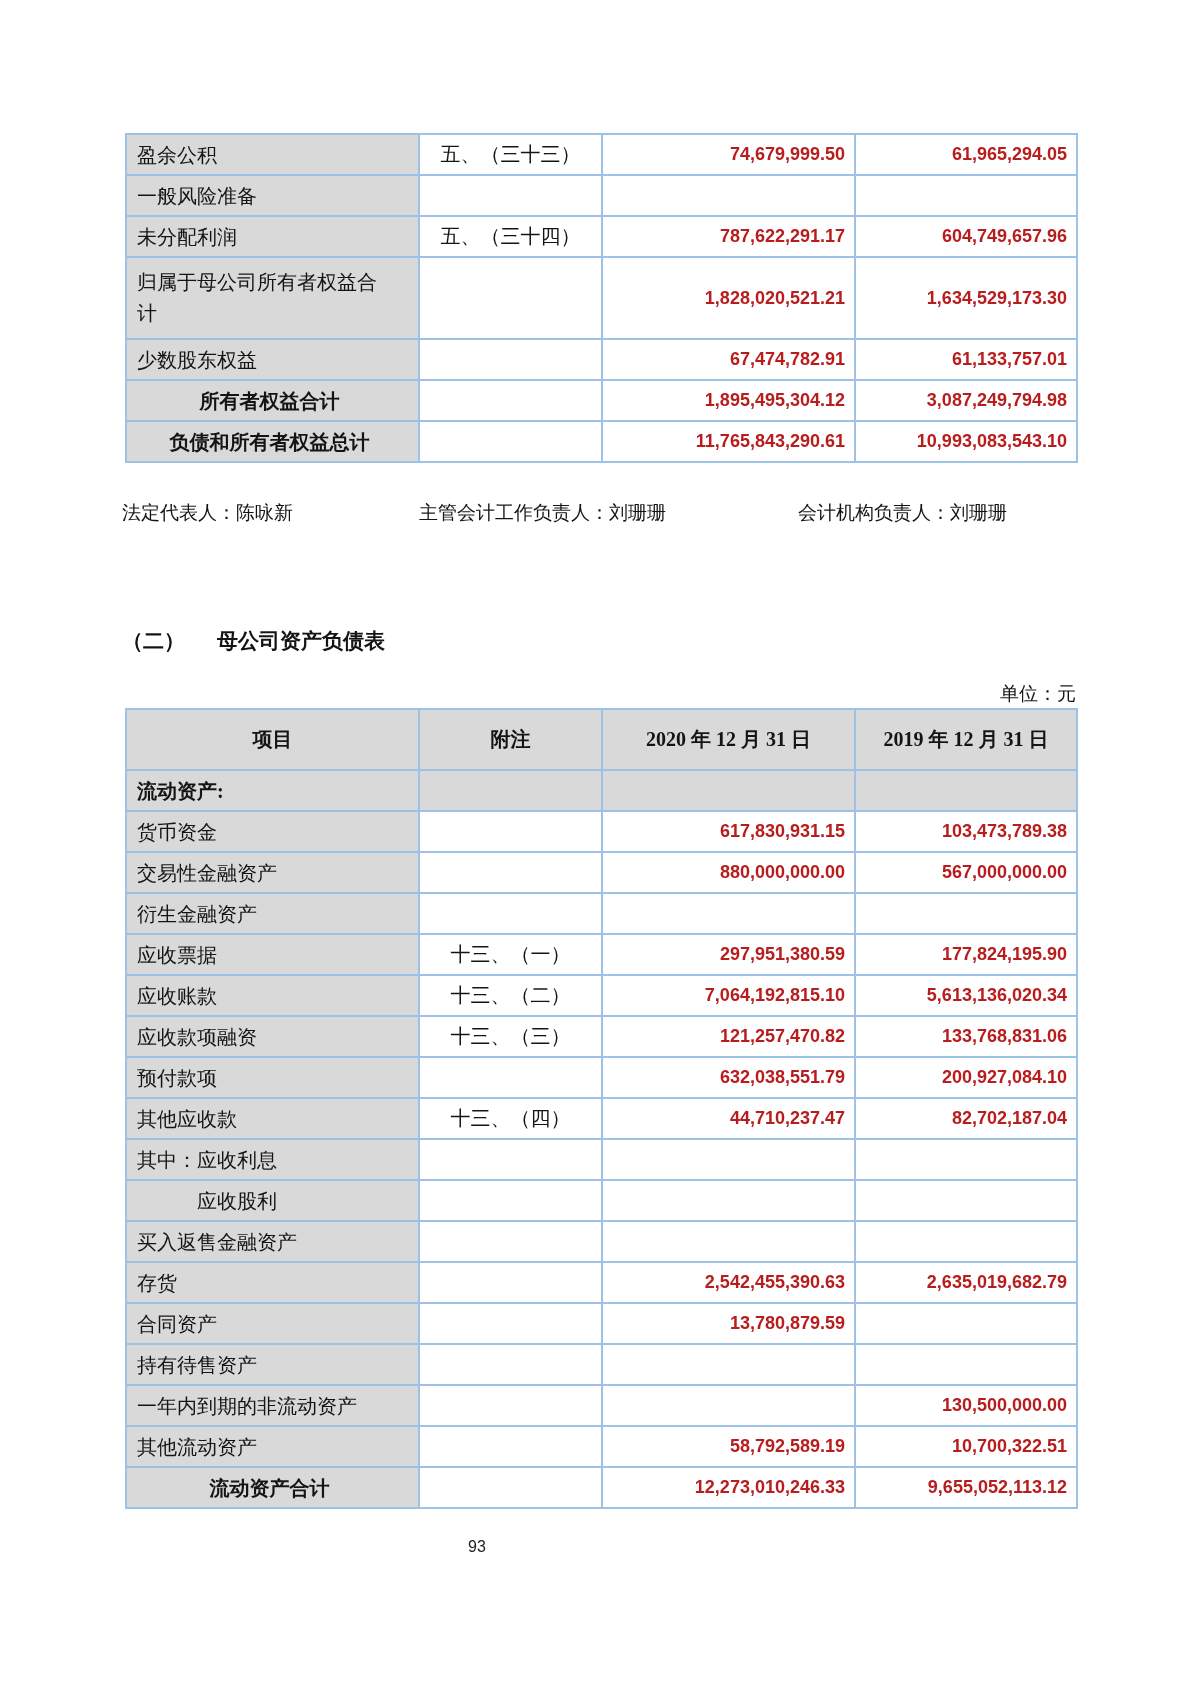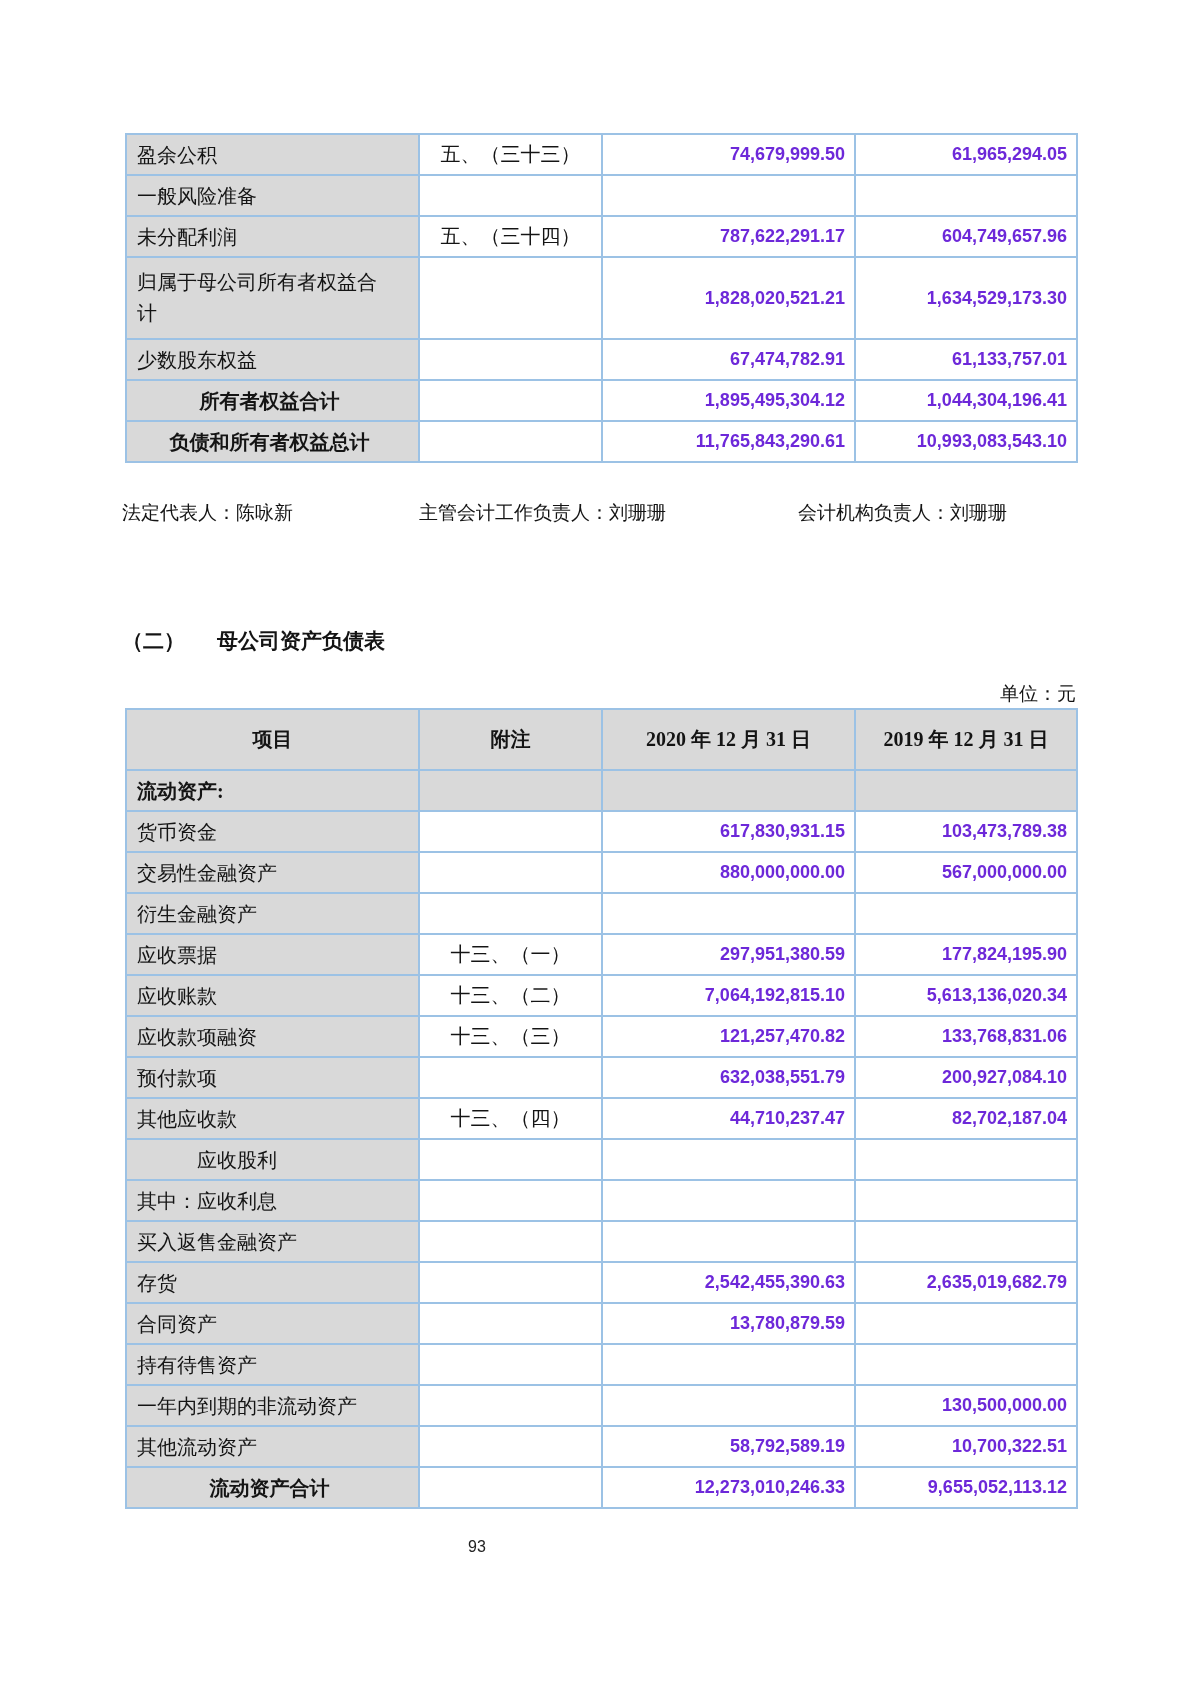--- a/index.html
+++ b/index.html
@@ -50,21 +50,21 @@
     font-size:20px;
     text-align:center;
     vertical-align:middle;
     padding:2px 4px;
   }
   .cell-num {
     background:#ffffff;
     font-family:"Liberation Sans","DejaVu Sans",sans-serif;
     font-weight:600;
     font-size:18px;
-    color:#6d28d9;
+    color:#b91c1c;
     text-align:right;
     vertical-align:middle;
     padding:2px 9px 2px 4px;
   }
   tr.row-total .cell-item { font-weight:700; text-align:center; padding-left:4px; padding-right:10px; }
   tr.row-section .cell-item { font-weight:700;margin-left:28px; }
   tr.row-section .cell-note,
   tr.row-section .cell-num { background:#d9d9d9; }
 
   .wrap-narrow { display:inline-block; max-width:252px; line-height:1.55; }
@@ -132,21 +132,21 @@
         <tr>
           <td class="cell-item"><span>少数股东权益</span></td>
           <td class="cell-note"></td>
           <td class="cell-num">67,474,782.91</td>
           <td class="cell-num">61,133,757.01</td>
         </tr>
         <tr class="row-total">
           <td class="cell-item"><span>所有者权益合计</span></td>
           <td class="cell-note"></td>
           <td class="cell-num">1,895,495,304.12</td>
-          <td class="cell-num">1,044,304,196.41</td>
+          <td class="cell-num">3,087,249,794.98</td>
         </tr>
         <tr class="row-total">
           <td class="cell-item"><span>负债和所有者权益总计</span></td>
           <td class="cell-note"></td>
           <td class="cell-num">11,765,843,290.61</td>
           <td class="cell-num">10,993,083,543.10</td>
         </tr>
       </tbody>
   </table>
 
@@ -226,27 +226,27 @@
           <td class="cell-num">632,038,551.79</td>
           <td class="cell-num">200,927,084.10</td>
         </tr>
         <tr>
           <td class="cell-item"><span>其他应收款</span></td>
           <td class="cell-note">十三、（四）</td>
           <td class="cell-num">44,710,237.47</td>
           <td class="cell-num">82,702,187.04</td>
         </tr>
         <tr>
+          <td class="cell-item"><span>其中：应收利息</span></td>
+          <td class="cell-note"></td>
+          <td class="cell-num"></td>
+          <td class="cell-num"></td>
+        </tr>
+        <tr>
           <td class="cell-item cell-indent"><span>应收股利</span></td>
-          <td class="cell-note"></td>
-          <td class="cell-num"></td>
-          <td class="cell-num"></td>
-        </tr>
-        <tr>
-          <td class="cell-item"><span>其中：应收利息</span></td>
           <td class="cell-note"></td>
           <td class="cell-num"></td>
           <td class="cell-num"></td>
         </tr>
         <tr>
           <td class="cell-item"><span>买入返售金融资产</span></td>
           <td class="cell-note"></td>
           <td class="cell-num"></td>
           <td class="cell-num"></td>
         </tr>

